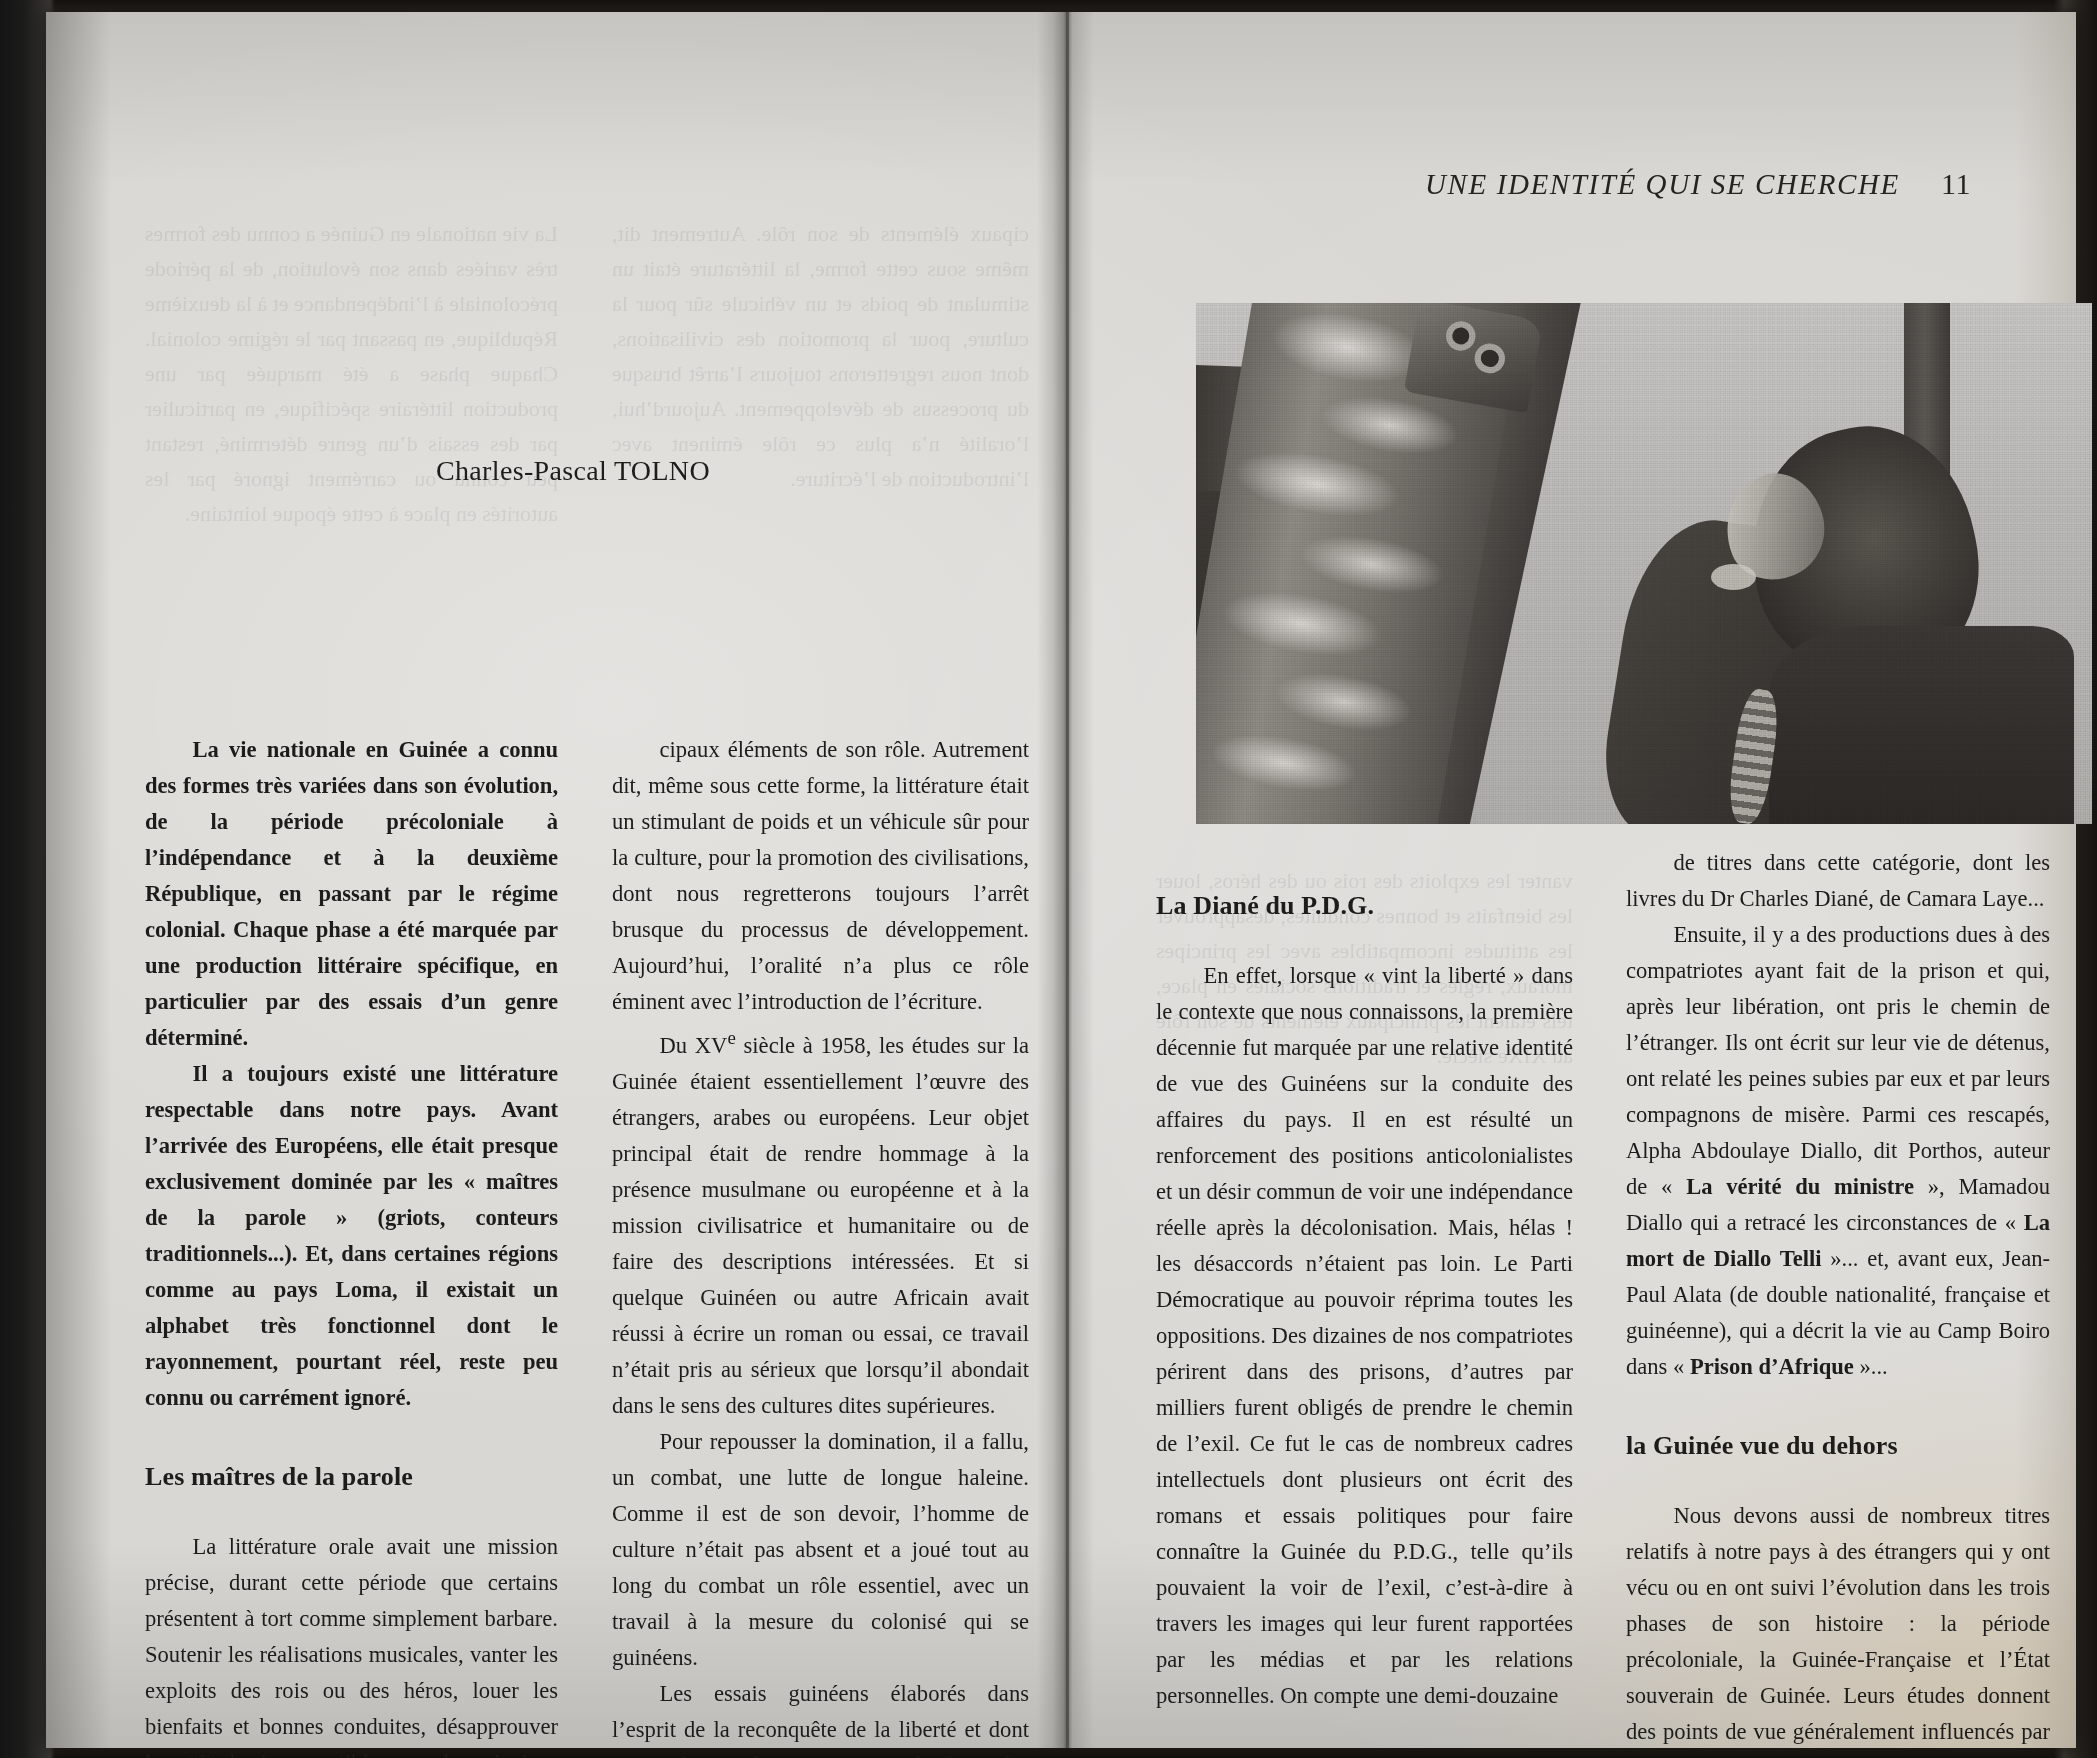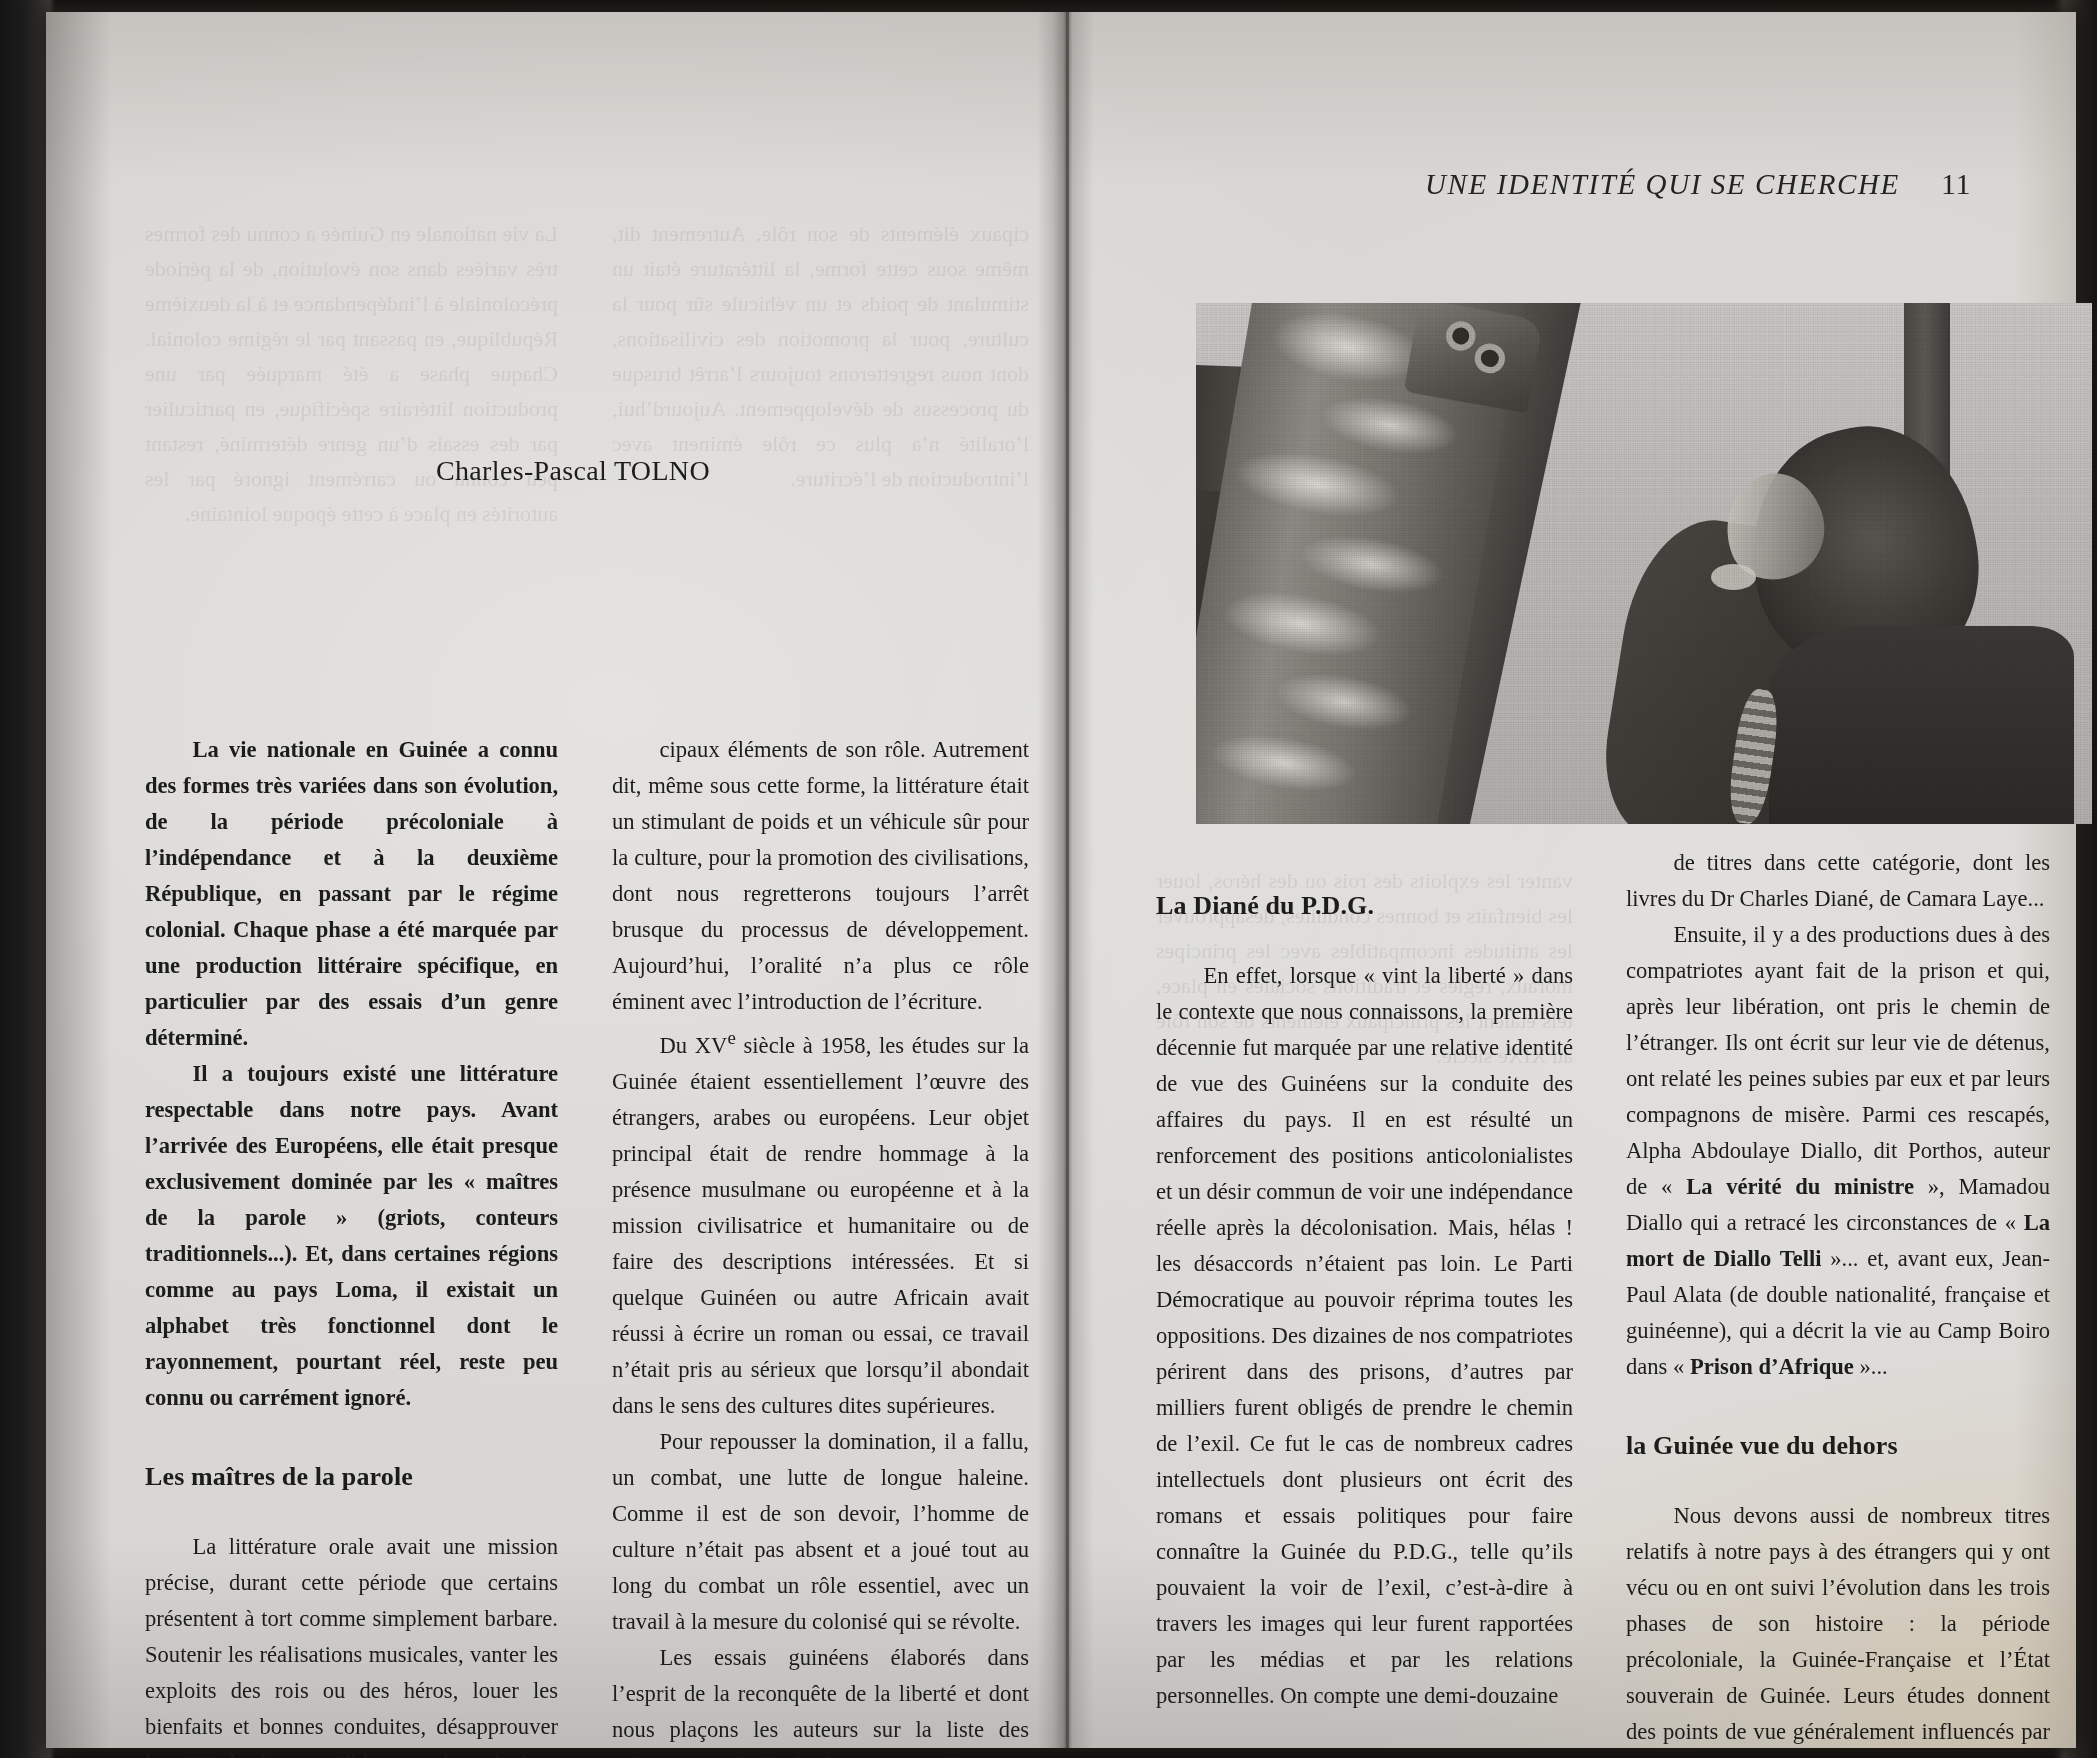--- a/index.html
+++ b/index.html
@@ -426,21 +426,21 @@
         <p class="lead">Il a toujours existé une littérature respectable dans notre pays. Avant l’arrivée des Européens, elle était presque exclusivement dominée par les « maîtres de la parole » (griots, conteurs traditionnels...). Et, dans certaines régions comme au pays Loma, il existait un alphabet très fonctionnel dont le rayonnement, pourtant réel, reste peu connu ou carrément ignoré.</p>
         <div class="sp-before-head"></div>
         <h2>Les maîtres de la parole</h2>
         <div class="sp-after-head"></div>
         <p>La littérature orale avait une mission précise, durant cette période que certains présentent à tort comme simplement barbare. Soutenir les réalisations musicales, vanter les exploits des rois ou des héros, louer les bienfaits et bonnes conduites, désapprouver les attitudes incompatibles avec les principes moraux, règles et traditions sociales en place, tels étaient les prin-</p>
       </div>
 
       <div class="col col-2">
         <p>cipaux éléments de son rôle. Autrement dit, même sous cette forme, la littérature était un stimulant de poids et un véhicule sûr pour la culture, pour la promotion des civilisations, dont nous regretterons toujours l’arrêt brusque du processus de développement. Aujourd’hui, l’oralité n’a plus ce rôle éminent avec l’introduction de l’écriture.</p>
         <p><span>Du XV</span><sup>e</sup><span> siècle à 1958, les études sur la Guinée étaient essentiellement l’œuvre des étrangers, arabes ou européens. Leur objet principal était de rendre hommage à la présence musulmane ou européenne et à la mission civilisatrice et humanitaire ou de faire des descriptions intéressées. Et si quelque Guinéen ou autre Africain avait réussi à écrire un roman ou essai, ce travail n’était pris au sérieux que lorsqu’il abondait dans le sens des cultures dites supérieures.</span></p>
-        <p>Pour repousser la domination, il a fallu, un combat, une lutte de longue haleine. Comme il est de son devoir, l’homme de culture n’était pas absent et a joué tout au long du combat un rôle essentiel, avec un travail à la mesure du colonisé qui se révolte.</p>
+        <p>Pour repousser la domination, il a fallu, un combat, une lutte de longue haleine. Comme il est de son devoir, l’homme de culture n’était pas absent et a joué tout au long du combat un rôle essentiel, avec un travail à la mesure du colonisé qui se guinéens.</p>
         <p>Les essais guinéens élaborés dans l’esprit de la reconquête de la liberté et dont nous plaçons les auteurs sur la liste des précurseurs de la littérature actuelle n’ont malheureusement pas toujours été compris par les autorités en place. Ces écrivains ont presque tous fini dans la disgrâce et ont</p>
       </div>
     </div>
 
     <div class="page page-right">
 
       <div class="running-head">
         <span class="rh-title">UNE IDENTITÉ QUI SE CHERCHE</span>
         <span class="rh-folio">11</span>
       </div>

